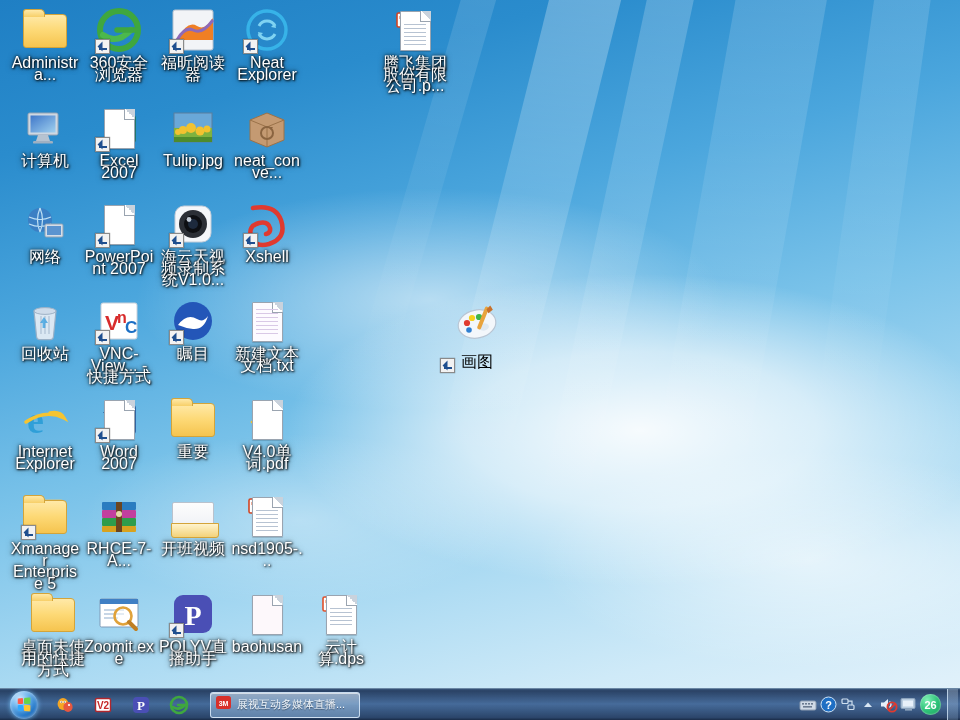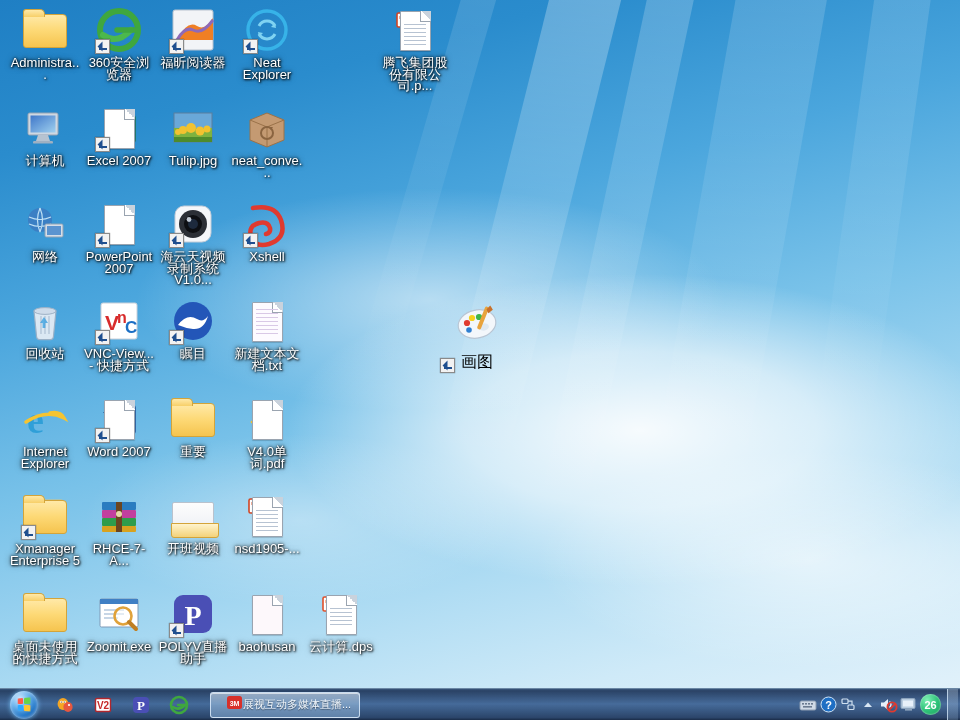--- a/index.html
+++ b/index.html
@@ -28,21 +28,21 @@
   
   #icon-grid { position: absolute; left: 0; top: 0; }
   .d-icon {
     position: absolute; width: 74px; text-align: center;
     cursor: default; user-select: none;
   }
   .d-icon .glyph {
     width: 48px; height: 48px; margin: 0 auto 3px; position: relative;
   }
   .d-icon .label {
-    font-size: 13px; line-height: 11.5px; color: #fff;
+    font-size: 16px; line-height: 11.5px; color: #fff;
     text-shadow: 0 0 3px rgba(0,0,0,.92), 1px 1px 2px rgba(0,0,0,.85), 0 0 6px rgba(0,0,0,.6);
     word-wrap: break-word; padding: 0 1px;
   }
   
   .sc-arrow {
     position: absolute; left: 0; bottom: 0; width: 15px; height: 15px;
     background: #f2f2f2; border: 1px solid #8a8a8a;
     box-shadow: 0 0 1px rgba(0,0,0,.5);
   }
   .sc-arrow::after {
@@ -124,22 +124,22 @@
   .orb .flag .q3 { left: 0; top: 7px; background: #2fa8ff; }
   .orb .flag .q4 { left: 7px; top: 7px; background: #ffc52f; }
 
   .ql-btn {
     width: 34px; height: 28px; margin: 16px 2px; flex: none;
     display: flex; align-items: center; justify-content: center; cursor: pointer;
     border-radius: 3px;
   }
 
   #task-window {
-    height: 26px; margin-left: 12px; padding: 0 8px 0 15px; min-width: 150px; max-width: 160px;
-    display: flex; align-items: center; cursor: pointer;
+    height: 26px; margin-left: 12px; padding: 0 8px 0 4px; min-width: 150px; max-width: 160px;
+    display: flex; align-items: center; gap: 5px; cursor: pointer;
     background: linear-gradient(180deg, rgba(215,232,248,.62) 0%, rgba(168,201,232,.5) 50%, rgba(140,180,220,.55) 100%);
     border: 1px solid rgba(225,240,255,.8); border-radius: 3px;
     box-shadow: inset 0 1px 0 rgba(255,255,255,.6);
   }
   #task-window .tw-title {
     font-size: 11px; color: #f2f7fc; white-space: nowrap; overflow: hidden; text-overflow: ellipsis;
     text-shadow: 0 1px 1px rgba(0,0,0,.45);
   }
   #tray { margin-left: auto; display: flex; align-items: center; height: 32px; padding-right: 2px; }
   .tray-ico { width: 20px; height: 26px; display: flex; align-items: center; justify-content: center; cursor: pointer; }
@@ -421,21 +421,21 @@
             <i></i>
             <i></i>
             <i></i>
           </div><svg width="48" height="48" viewBox="0 0 48 48">
             <rect x="6" y="7" width="15" height="14" rx="1.5" fill="#fff" stroke="#d14524" stroke-width="1.6"></rect>
             <rect x="8.5" y="10" width="10" height="3" fill="#e8623a"></rect>
             <circle cx="16" cy="17" r="3" fill="#e8623a"></circle>
           </svg></div>
         <div class="label">nsd1905-...</div>
       </div>
-      <div class="d-icon" style="left: 8px; top: 590px; text-align: center;">
+      <div class="d-icon" style="left: 16px; top: 590px; text-align: center;">
         <div class="glyph"><div class="folder"></div><svg width="48" height="48" viewBox="0 0 48 48">
             <circle cx="19" cy="26" r="8" fill="#2a2a2a"></circle>
             <circle cx="16" cy="24" r="2" fill="#fff"></circle>
             <rect x="28" y="14" width="13" height="22" rx="1.5" fill="#e33b3b"></rect>
             <circle cx="34.5" cy="22" r="3.4" fill="#fff"></circle>
           </svg></div>
         <div class="label">桌面未使用的快捷方式</div>
       </div>
       <div class="d-icon" style="left: 82px; top: 590px;">
         <div class="glyph"><svg width="48" height="48" viewBox="0 0 48 48">

